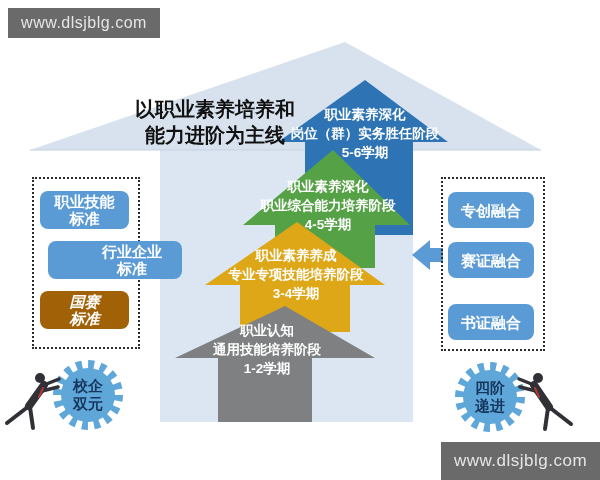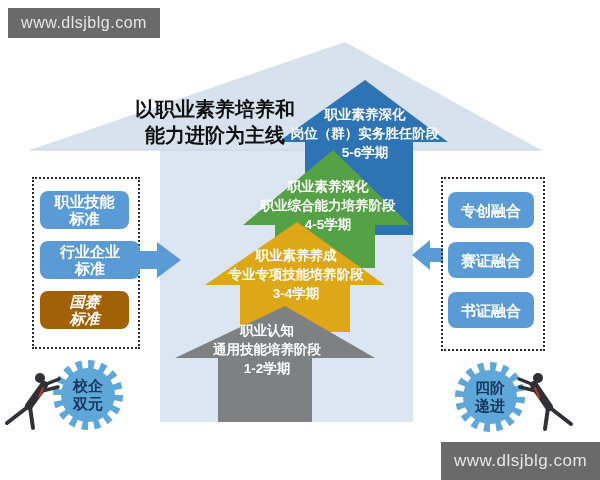--- a/index.html
+++ b/index.html
@@ -24,21 +24,21 @@
   }
   .dash-panel{position:absolute;border:2px dotted #2b2b2b;}
   .dash-panel.left{left:32px;top:177px;width:104px;height:168px;}
   .dash-panel.right{left:441px;top:177px;width:100px;height:170px;}
   .side-box{
     position:absolute;border-radius:8px;color:#ffffff;font-weight:bold;
     display:flex;flex-direction:column;align-items:center;justify-content:center;
     text-align:right;font-size:15px;line-height:17px;
   }
   .side-box.l1{left:40px;top:191px;width:89px;height:38px;}
-  .side-box.l2{left:40px;top:241px;width:100px;height:38px;}
+  .side-box.l2{left:48px;top:241px;width:100px;height:38px;padding-left:34px;}
   .side-box.l3{left:40px;top:291px;width:89px;height:38px;}
   .side-box.r1{left:448px;top:192px;width:86px;height:36px;}
   .side-box.r2{left:448px;top:242px;width:86px;height:36px;}
   .side-box.r3{left:448px;top:292px;width:86px;height:36px;}
   .gear-label{
     position:absolute;transform:translate(-50%,-50%);text-align:center;
     font-weight:bold;font-size:15px;line-height:18px;white-space:nowrap;
   }
   .gear-label.left{left:88px;top:395px;}
   .gear-label.right{left:490px;top:397px;}
@@ -133,21 +133,21 @@
     <div>标准</div>
   </div>
   <div class="side-box l3" style="background: #a16207; font-style: italic;">
     <div>国赛</div>
     <div>标准</div>
   </div>
 
   <div class="dash-panel right"></div>
   <div class="side-box r1" style="background: rgb(91, 155, 213);">专创融合</div>
   <div class="side-box r2" style="background: rgb(91, 155, 213);">赛证融合</div>
-  <div class="side-box r3" style="background: rgb(91, 155, 213);">书证融合</div>
+  <div class="side-box r3" style="background: rgb(91, 155, 213); margin-top: 12px;">书证融合</div>
 
   <div class="gear-label left" style="color: rgb(23, 54, 93);">
     <div>校企</div>
     <div>双元</div>
   </div>
   <div class="gear-label right" style="color: rgb(23, 54, 93);">
     <div>四阶</div>
     <div>递进</div>
   </div>
 

